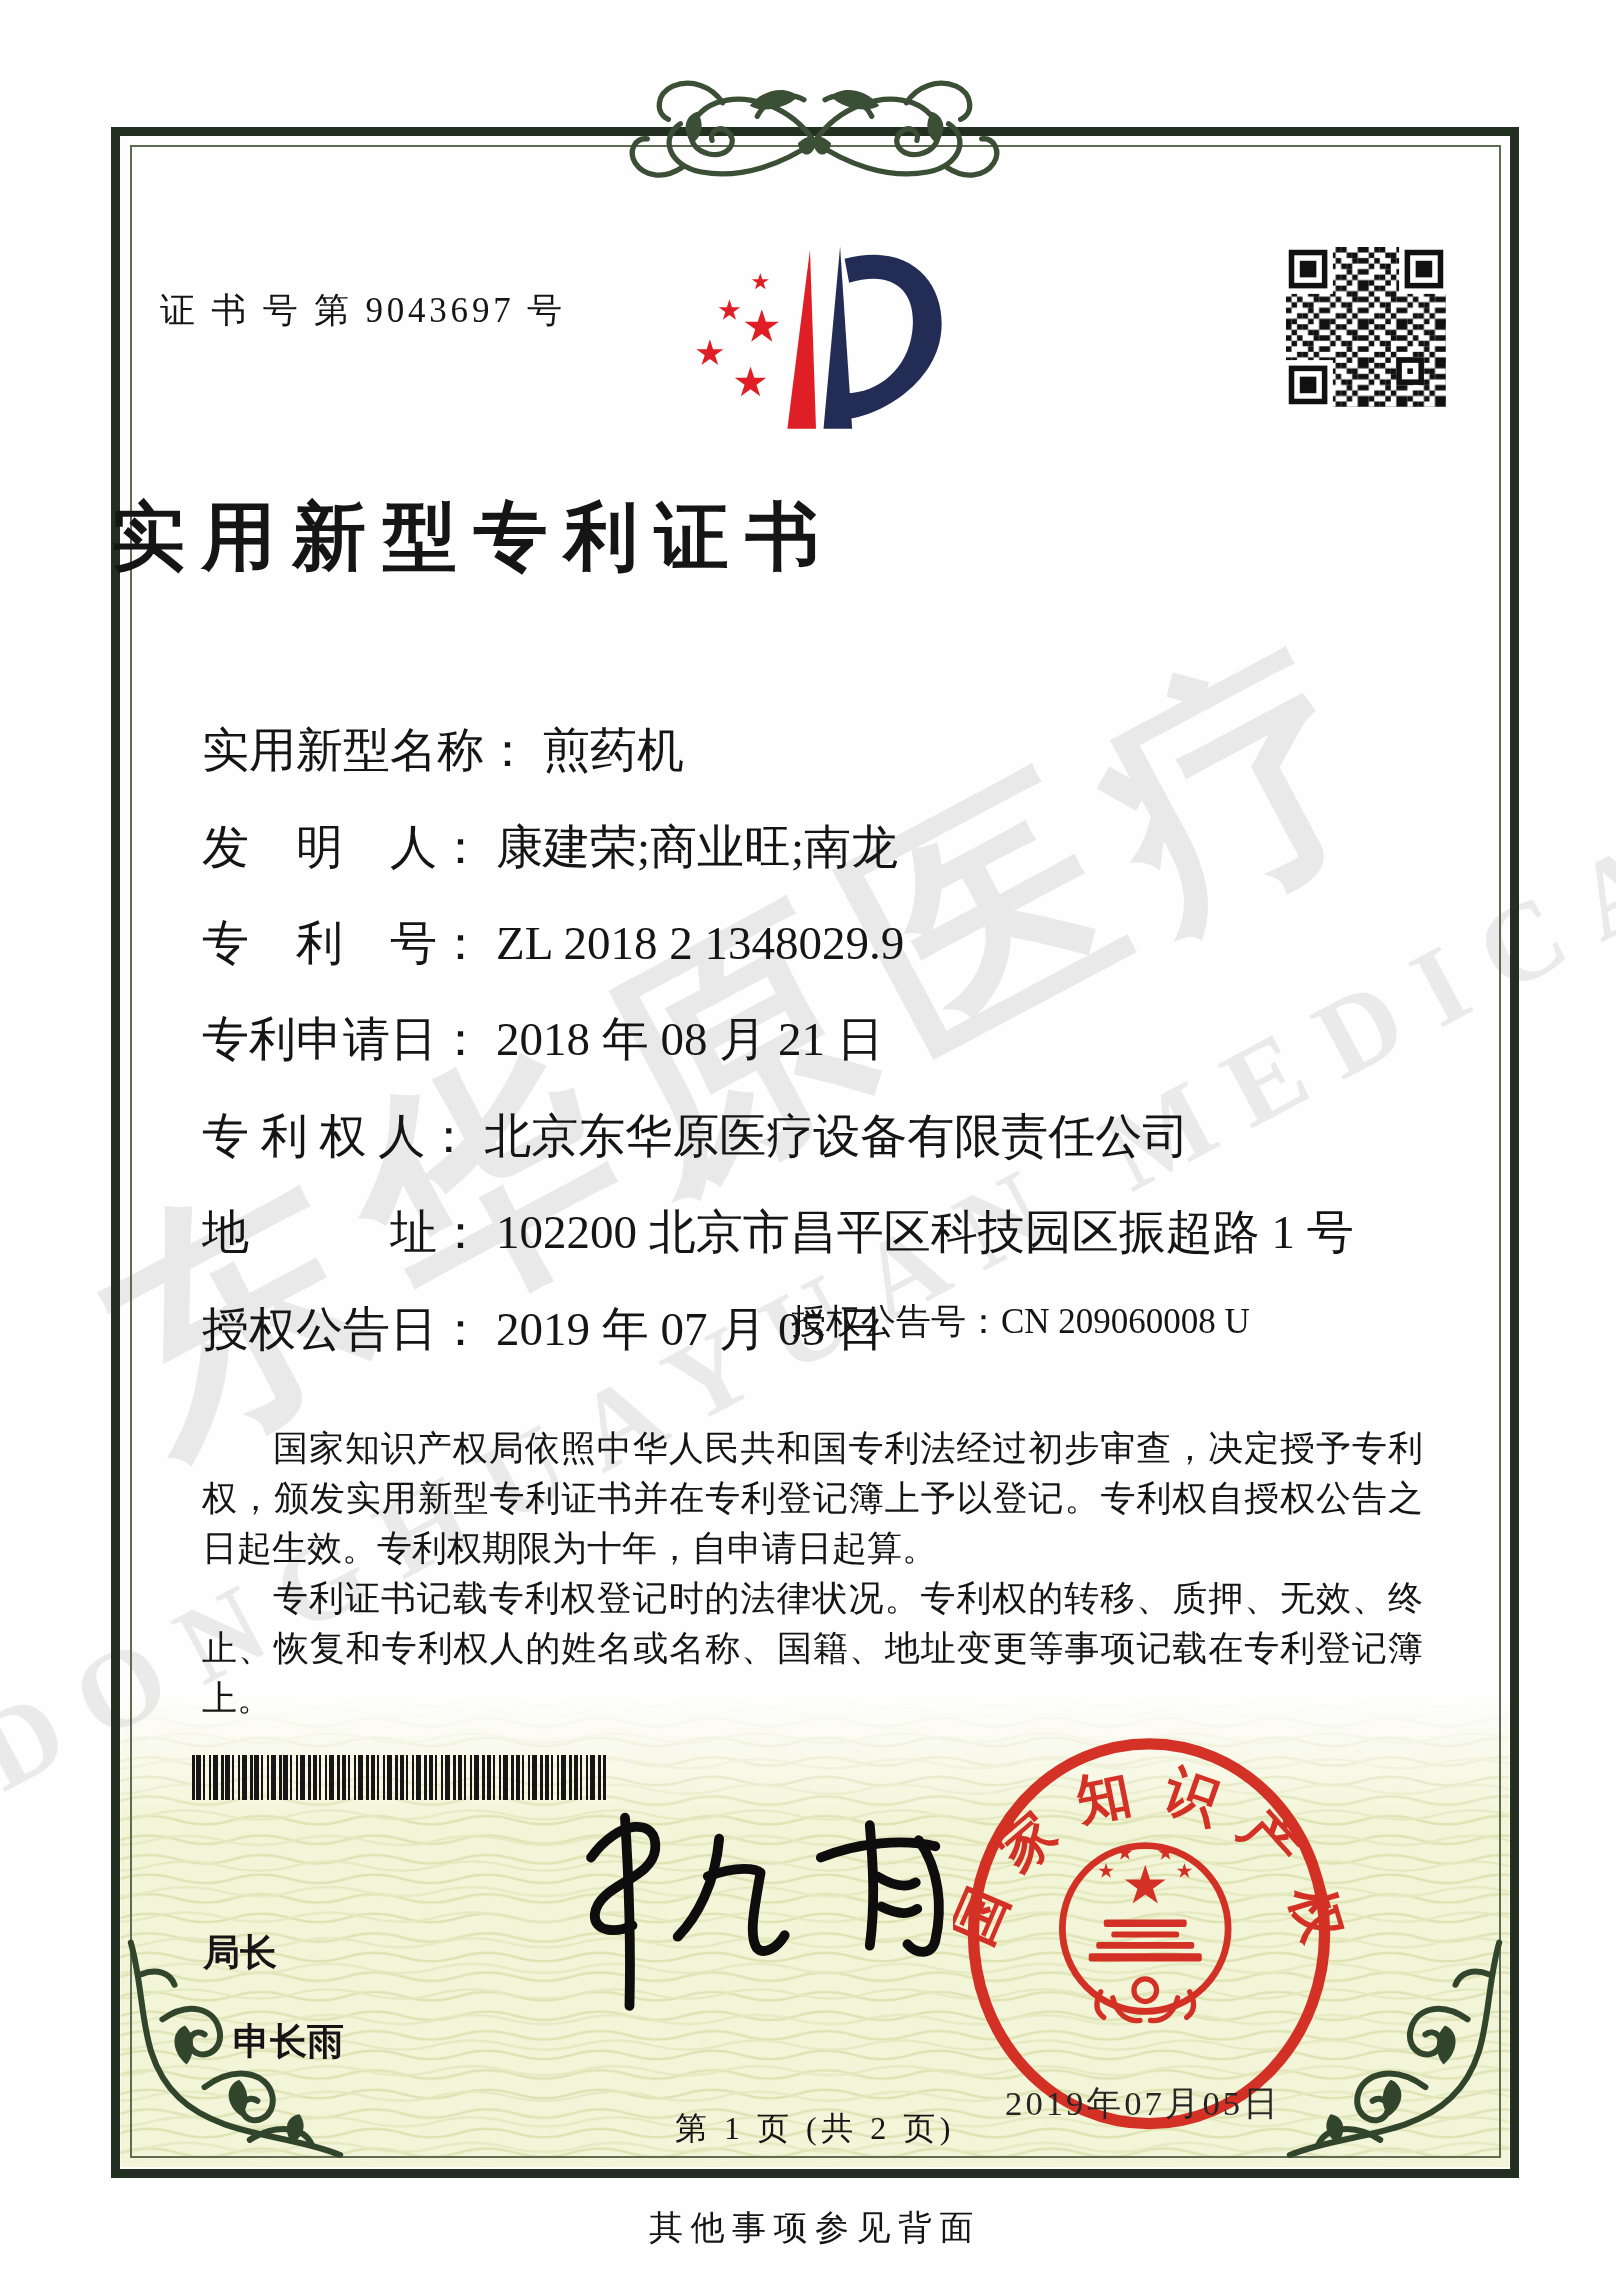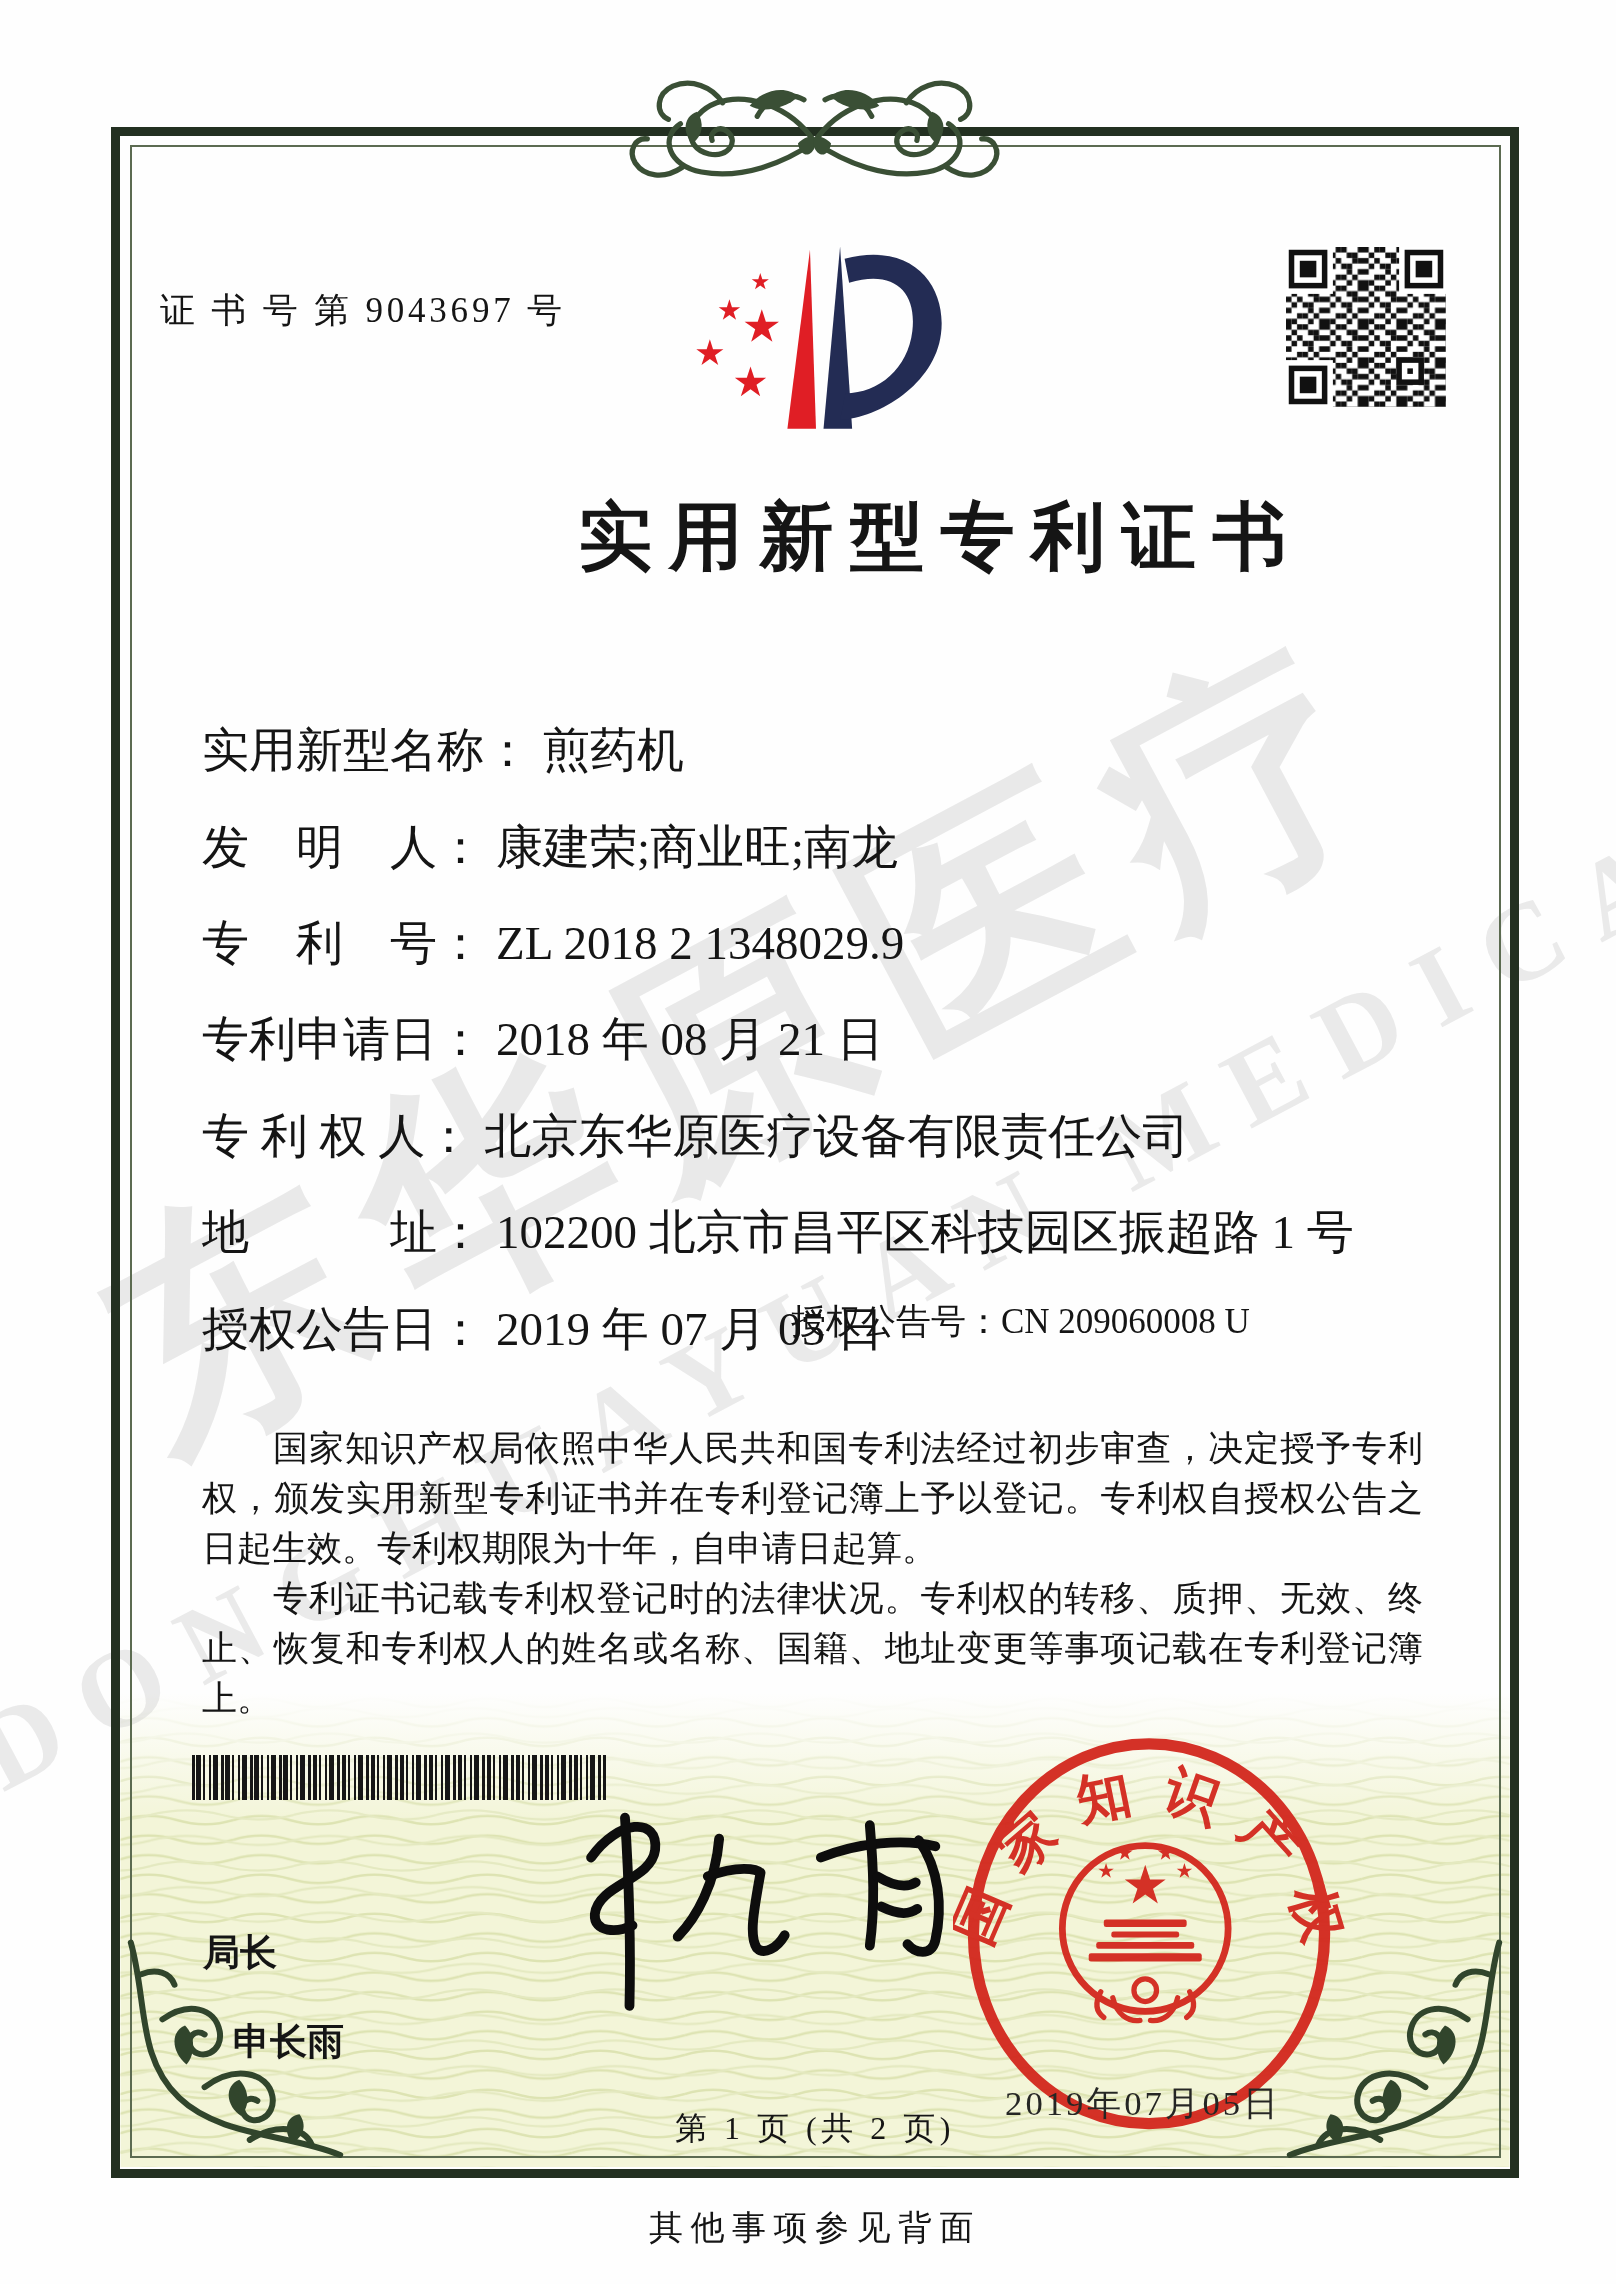--- a/index.html
+++ b/index.html
@@ -23,21 +23,21 @@
   .frame-outer{position:absolute;left:111px;top:127px;width:1408px;height:2051px;
       border:9.8px solid #233021;box-sizing:border-box;z-index:3;}
   .frame-inner{position:absolute;left:130px;top:145px;width:1371px;height:2013px;
       border:2.3px solid #5c6b51;box-sizing:border-box;z-index:3;}
   .ornament{position:absolute;z-index:4;}
 
   
   .cert-no{position:absolute;left:160px;top:287px;font-size:35px;letter-spacing:3.8px;z-index:5;font-family:Liberation Serif, serif;}
   .logo{position:absolute;left:682px;top:239px;z-index:5;}
   .qr{position:absolute;left:1286px;top:247px;z-index:5;}
-  .title{position:absolute;left:111px;top:488px;width:1192px;text-align:right;
+  .title{position:absolute;left:111px;top:488px;width:1192px;text-align:left;
       font-size:74px;font-weight:bold;letter-spacing:16.6px;z-index:5;}
 
   
   .row{position:absolute;left:202px;font-size:47px;white-space:nowrap;z-index:5;}
   .row .val{margin-left:12px;}
   .row2{position:absolute;left:791px;font-size:35px;white-space:nowrap;z-index:5;}
 
   
   .bodytext{position:absolute;left:202px;top:1424px;width:1221px;z-index:5;}
   .bodytext p{margin:0;font-size:35px;line-height:50px;text-indent:71px;text-align:justify;}

